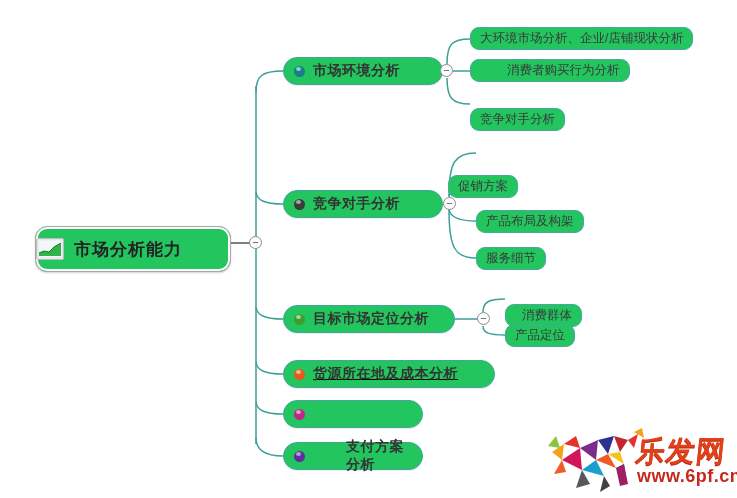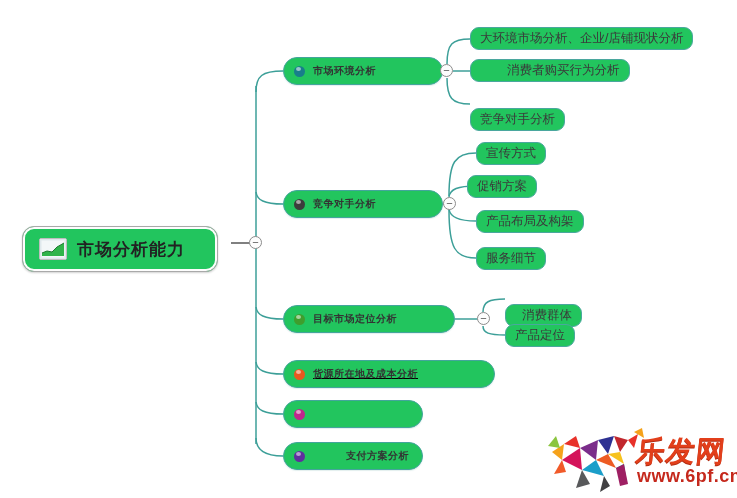--- a/index.html
+++ b/index.html
@@ -3,30 +3,30 @@
 <meta charset="utf-8">
 <style>
   html,body{margin:0;padding:0;background:#fff;}
   #stage{
     position:relative;width:737px;height:498px;background:#ffffff;overflow:hidden;
     font-family:"Liberation Sans","DejaVu Sans",sans-serif;
   }
   #wires{position:absolute;left:0;top:0;width:737px;height:498px;}
   .node{position:absolute;box-sizing:border-box;background:#22c55e;display:flex;align-items:center;}
   .root-node{
-    left:22px;top:226px;width:196px;height:46px;border:1px solid #a9a9a9;border-radius:12px;
+    left:35px;top:226px;width:196px;height:46px;border:1px solid #a9a9a9;border-radius:12px;
     box-shadow:0 1px 2px rgba(0,0,0,.18), inset 0 0 0 2px #fdfdfd;
-    padding-left:16px;gap:10px;
+    gap:10px;
   }
   .root-label{font-size:17px;font-weight:bold;color:#222;letter-spacing:1px;}
   .branch{
     border:1px solid #43a59c;border-radius:14px;height:28px;padding:0 12px 0 10px;gap:8px;
     box-shadow:0 1px 1px rgba(60,150,140,.15);
   }
-  .branch-label{font-size:10px;font-weight:bold;color:#333;letter-spacing:.5px;}
+  .branch-label{font-size:14px;font-weight:bold;color:#333;letter-spacing:.5px;}
   .dot{width:11px;height:11px;border-radius:50%;position:relative;flex:0 0 auto;}
   .dot::after{content:"";position:absolute;left:2px;top:1px;width:5px;height:4px;border-radius:50%;
     background:rgba(255,255,255,.55);}
   .child{
     border:1px solid #4aa79e;border-radius:9px;height:23px;padding:0 9px;
     font-size:12.5px;color:#3a3a3a;white-space:nowrap;
   }
   .badge{
     position:absolute;width:13px;height:13px;border-radius:50%;background:#fdfdfd;
     border:1px solid #8c8c8c;box-sizing:border-box;color:#555;
@@ -105,22 +105,21 @@
   </div>
   <div class="node branch" style="left:283px;top:442px;width:140px;gap:41px;">
     <span class="dot" style="background: rgb(95, 47, 158);"></span>
     <span class="branch-label">支付方案分析</span>
   </div>
 
   <div class="node child" style="left:470px;top:27px;">大环境市场分析、企业/店铺现状分析</div>
   <div class="node child" style="left:470px;top:59px;padding-left:36px;">消费者购买行为分析</div>
   <div class="node child" style="left:470px;top:92px;margin-top:16px;">竞争对手分析</div>
 
-  <div class="node child" style="left:476px;top:142px;">宣传方式</div>
-  <div class="node child" style="left:467px;top:175px;">促销方案</div>
+  <div class="node child" style="left:448px;top:175px;">促销方案</div>
   <div class="node child" style="left:476px;top:210px;">产品布局及构架</div>
   <div class="node child" style="left:476px;top:247px;">服务细节</div>
 
   <div class="node child" style="left:505px;top:304px;padding-left:16px;">消费群体</div>
   <div class="node child" style="left:505px;top:324px;">产品定位</div>
 
   <div class="badge" style="left:249px;top:236px;">−</div>
   <div class="badge" style="left:440px;top:64px;">−</div>
   <div class="badge" style="left:443px;top:197px;">−</div>
   <div class="badge" style="left:477px;top:312px;">−</div>

